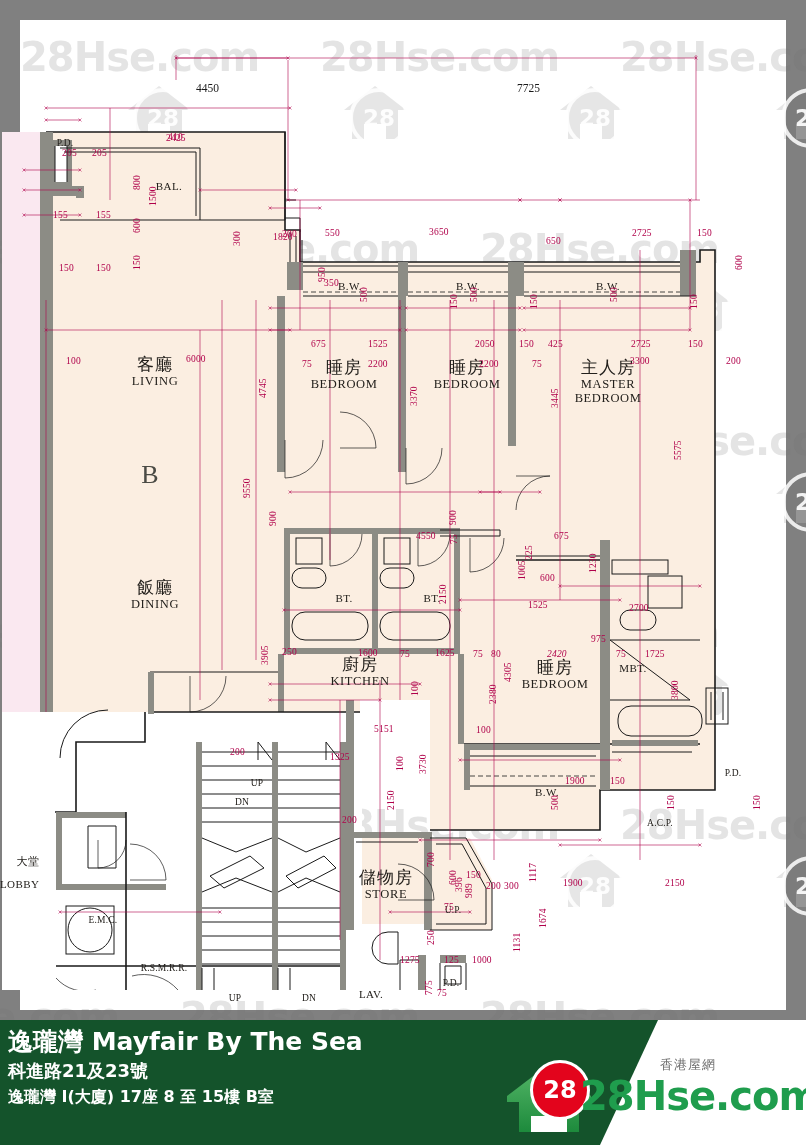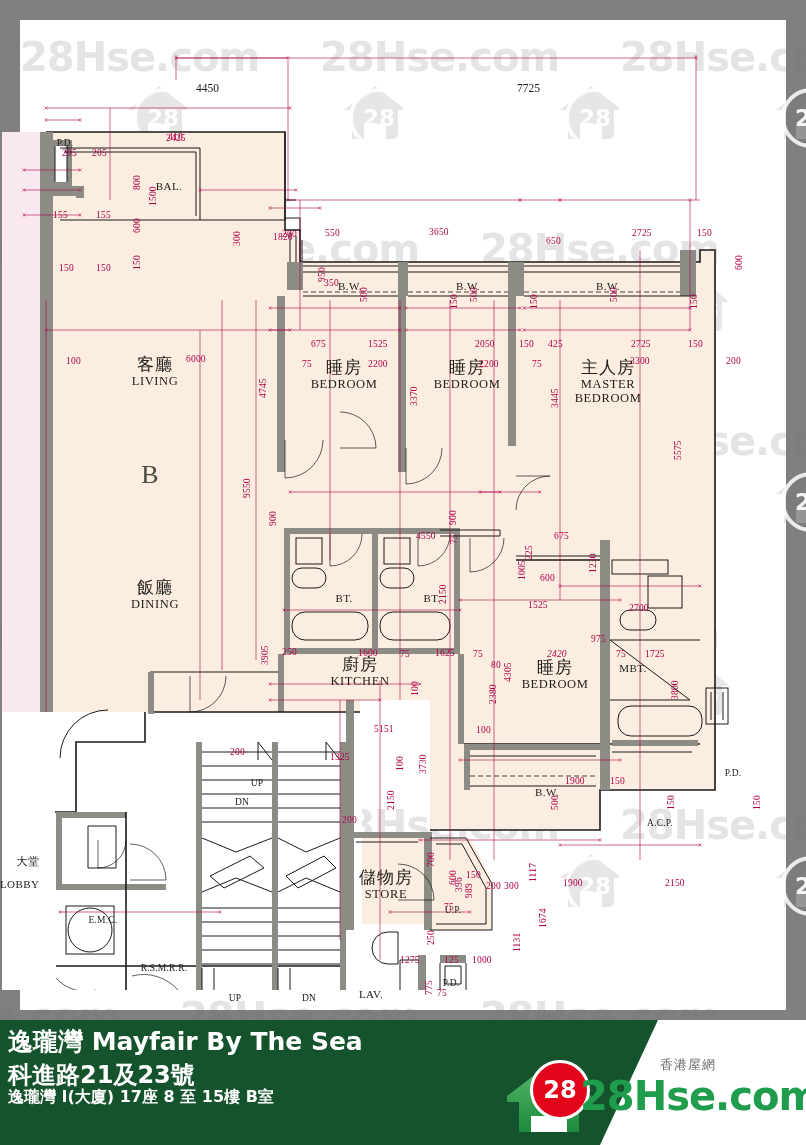--- a/index.html
+++ b/index.html
@@ -39,21 +39,21 @@
   .dimk{position:absolute;z-index:5;color:#1a1a1a;font-family:"Liberation Serif",serif;
         font-size:11.5px;white-space:nowrap;pointer-events:none;}
 
   
   #banner{position:absolute;left:0;top:1020px;width:806px;height:125px;background:#ffffff;z-index:6;}
   #bgreen{position:absolute;left:0;top:0;width:600px;height:125px;background:#14532b;}
   #bgreen:after{content:"";position:absolute;right:-58px;top:0;width:0;height:0;
      border-top:125px solid #14532b;border-right:58px solid transparent;}
   .btxt{position:absolute;color:#ffffff;font-family:"DejaVu Sans",sans-serif;font-weight:bold;z-index:2;}
   #bt1{left:8px;top:5px;font-size:25px;letter-spacing:0px;}
-  #bt2{left:8px;top:39px;font-size:24px;text-align:center;}
+  #bt2{left:8px;top:39px;font-size:18px;text-align:center;}
   #bt3{left:8px;top:67px;font-size:16px;}
   #bt4{left:8px;top:93px;font-size:15px;}
 
   #logo{position:absolute;left:505px;top:1058px;width:300px;height:80px;z-index:7;}
   #hkwn{position:absolute;left:660px;top:1056px;font-family:"DejaVu Sans",sans-serif;
         font-size:13px;color:#6b6b6b;letter-spacing:1px;z-index:8;}
   #logotxt{position:absolute;left:580px;top:1073px;font-family:"DejaVu Sans",sans-serif;
         font-weight:bold;font-size:40px;color:#1f9d4d;letter-spacing:-1px;z-index:8;}
   .lhouse{position:absolute;left:0;top:4px;width:88px;height:72px;}
   .l28{position:absolute;left:25px;top:2px;width:54px;height:54px;border-radius:50%;
@@ -540,21 +540,21 @@
       <div class="dim" style="left: 540px; top: 573px;">600</div>
       <div class="dim v" style="left: 517px; top: 580px;">1005</div>
       <div class="dim v" style="left: 588px; top: 573px;">1230</div>
       <div class="dim" style="left: 528px; top: 600px;">1525</div>
       <div class="dim" style="left: 629px; top: 603px;">2700</div>
       <div class="dim v" style="left: 438px; top: 604px;">2150</div>
       <div class="dim" style="left: 358px; top: 648px;">1600</div>
       <div class="dim" style="left: 435px; top: 648px;">1625</div>
       <div class="dim" style="left: 400px; top: 649px;">75</div>
       <div class="dim" style="left: 473px; top: 649px;">75</div>
-      <div class="dim" style="left: 491px; top: 649px; margin-top: 11px;">80</div>
+      <div class="dim" style="left: 491px; top: 649px;">80</div>
       <div class="dim" style="left: 547px; top: 649px; font-style: italic;">2420</div>
       <div class="dim" style="left: 591px; top: 634px;">975</div>
       <div class="dim" style="left: 616px; top: 649px;">75</div>
       <div class="dim" style="left: 645px; top: 649px;">1725</div>
       <div class="dim v" style="left: 260px; top: 665px;">3905</div>
       <div class="dim" style="left: 282px; top: 647px;">250</div>
       <div class="dim v" style="left: 410px; top: 696px;">100</div>
       <div class="dim" style="left: 476px; top: 725px;">100</div>
       <div class="dim v" style="left: 488px; top: 704px;">2380</div>
       <div class="dim v" style="left: 503px; top: 682px;">4305</div>

